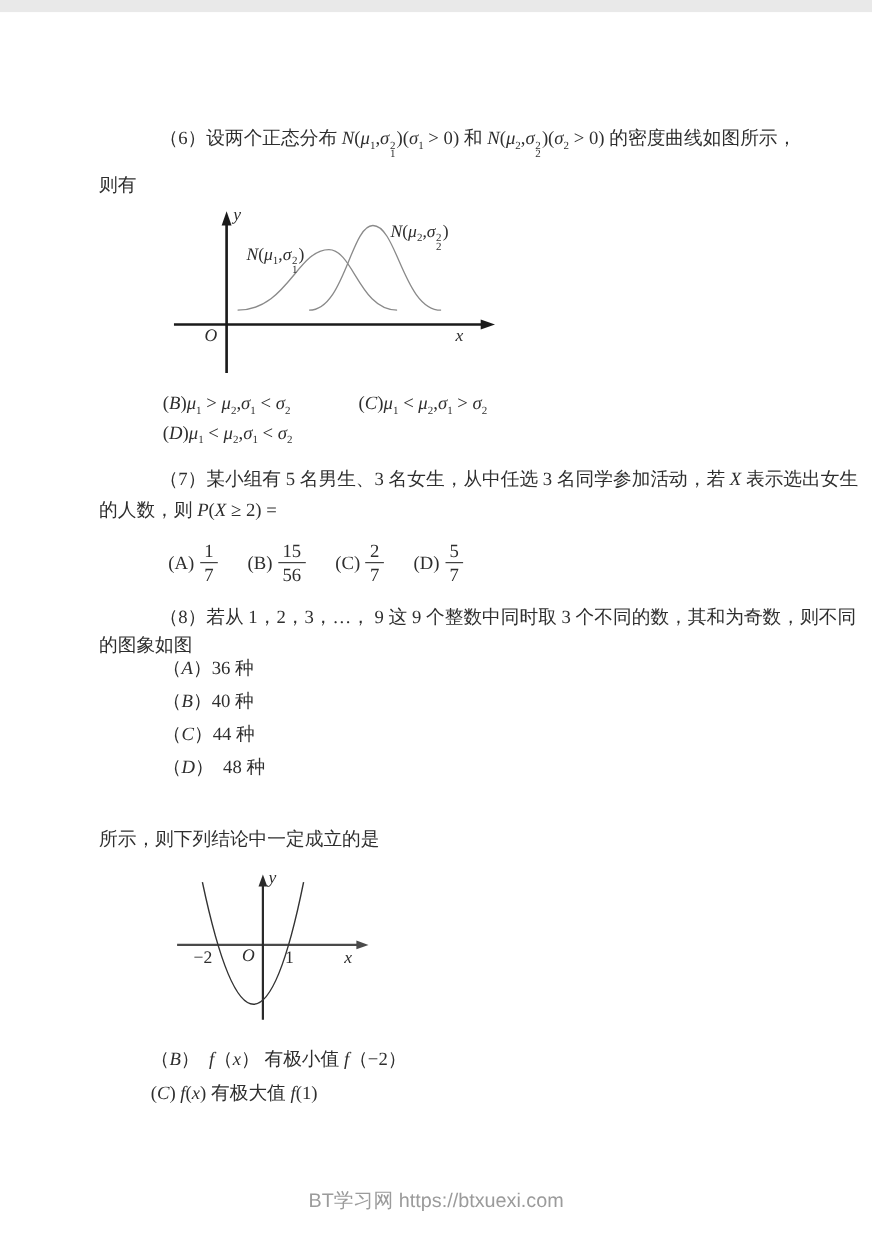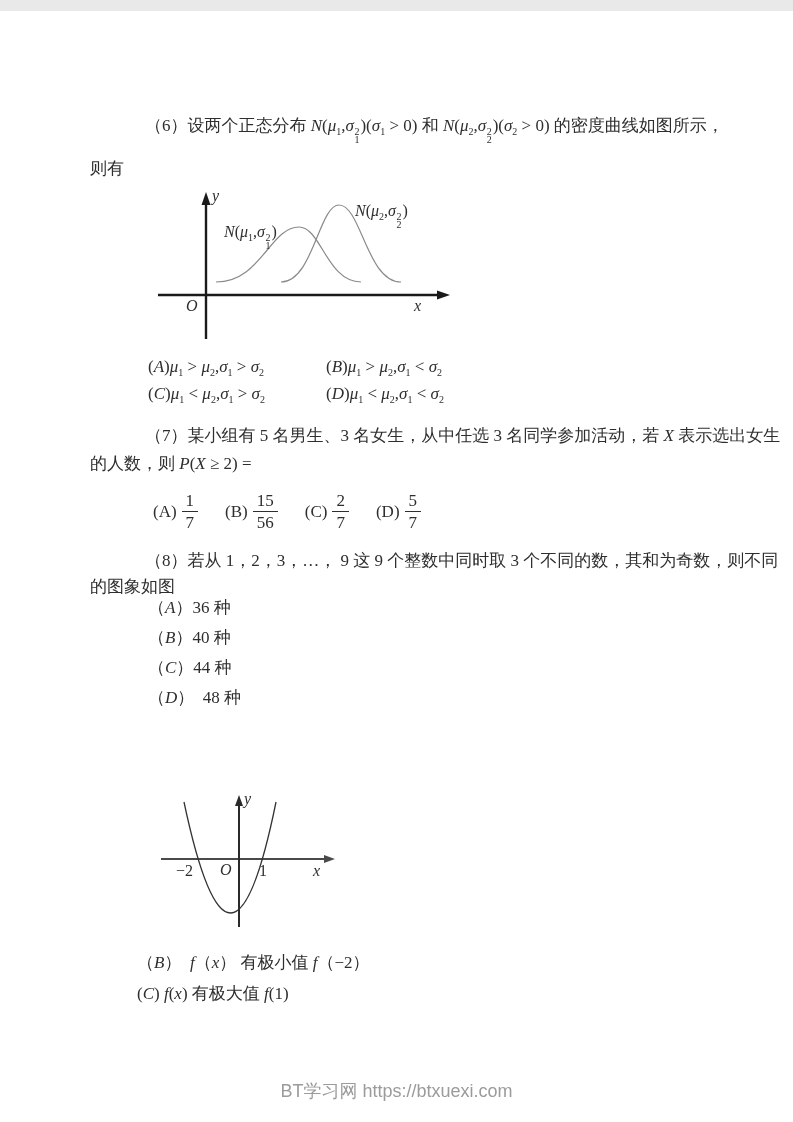--- a/index.html
+++ b/index.html
@@ -64,21 +64,20 @@
           <span>2</span>
           <span>1</span>
         </span>)</span>
     <span class="glabel" style="left:197px;top:13px;"><i>N</i>(<i>μ</i><sub>2</sub>,<i>σ</i><span class="stk">
           <span>2</span>
           <span>2</span>
         </span>)</span>
   </div>
 
   <div class="opt-grid" style="left:148px;top:344px;">
-    <span>(<i>A</i>)<i>μ</i><sub>1</sub> &gt; <i>μ</i><sub>2</sub>,<i>σ</i><sub>1</sub> &gt; <i>σ</i><sub>2</sub></span>
     <span>(<i>B</i>)<i>μ</i><sub>1</sub> &gt; <i>μ</i><sub>2</sub>,<i>σ</i><sub>1</sub> &lt; <i>σ</i><sub>2</sub></span>
     <span>(<i>C</i>)<i>μ</i><sub>1</sub> &lt; <i>μ</i><sub>2</sub>,<i>σ</i><sub>1</sub> &gt; <i>σ</i><sub>2</sub></span>
     <span>(<i>D</i>)<i>μ</i><sub>1</sub> &lt; <i>μ</i><sub>2</sub>,<i>σ</i><sub>1</sub> &lt; <i>σ</i><sub>2</sub></span>
   </div>
 
   <div class="line" style="left:145px;top:413px;">（7）某小组有 5 名男生、3 名女生，从中任选 3 名同学参加活动，若 <i>X</i> 表示选出女生</div>
   <div class="line" style="left:90px;top:441px;">的人数，则 <i>P</i>(<i>X</i> ≥ 2) =</div>
 
   <div class="opt7-row" style="left:153px;top:479px;">
     <span class="opt7">
@@ -114,20 +113,21 @@
   <div class="line" style="left:145px;top:538px;">（8）若从 1，2，3，…， 9 这 9 个整数中同时取 3 个不同的数，其和为奇数，则不同</div>
   <div class="line" style="left:90px;top:564px;">的图象如图</div>
 
   <div class="vopts" style="left:148px;top:582px;">
     <div>（<i>A</i>）36 种</div>
     <div>（<i>B</i>）40 种</div>
     <div>（<i>C</i>）44 种</div>
     <div>（<i>D</i>） &nbsp;48 种</div>
   </div>
 
+  <div class="line" style="left:90px;top:740px;">所示，则下列结论中一定成立的是</div>
 
   <div class="graph" style="left:158px;top:781px;width:185px;height:140px;">
     <svg width="185" height="140" viewBox="0 0 185 140">
 
       <line x1="3" y1="67" x2="170" y2="67" stroke="#4a4a4a" stroke-width="2.2"></line>
       <polygon points="177,67 166,63 166,71" fill="#4a4a4a"></polygon>
 
       <line x1="81" y1="135" x2="81" y2="10" stroke="#2a2a2a" stroke-width="2"></line>
       <polygon points="81,3 77,14 85,14" fill="#2a2a2a"></polygon>
 

